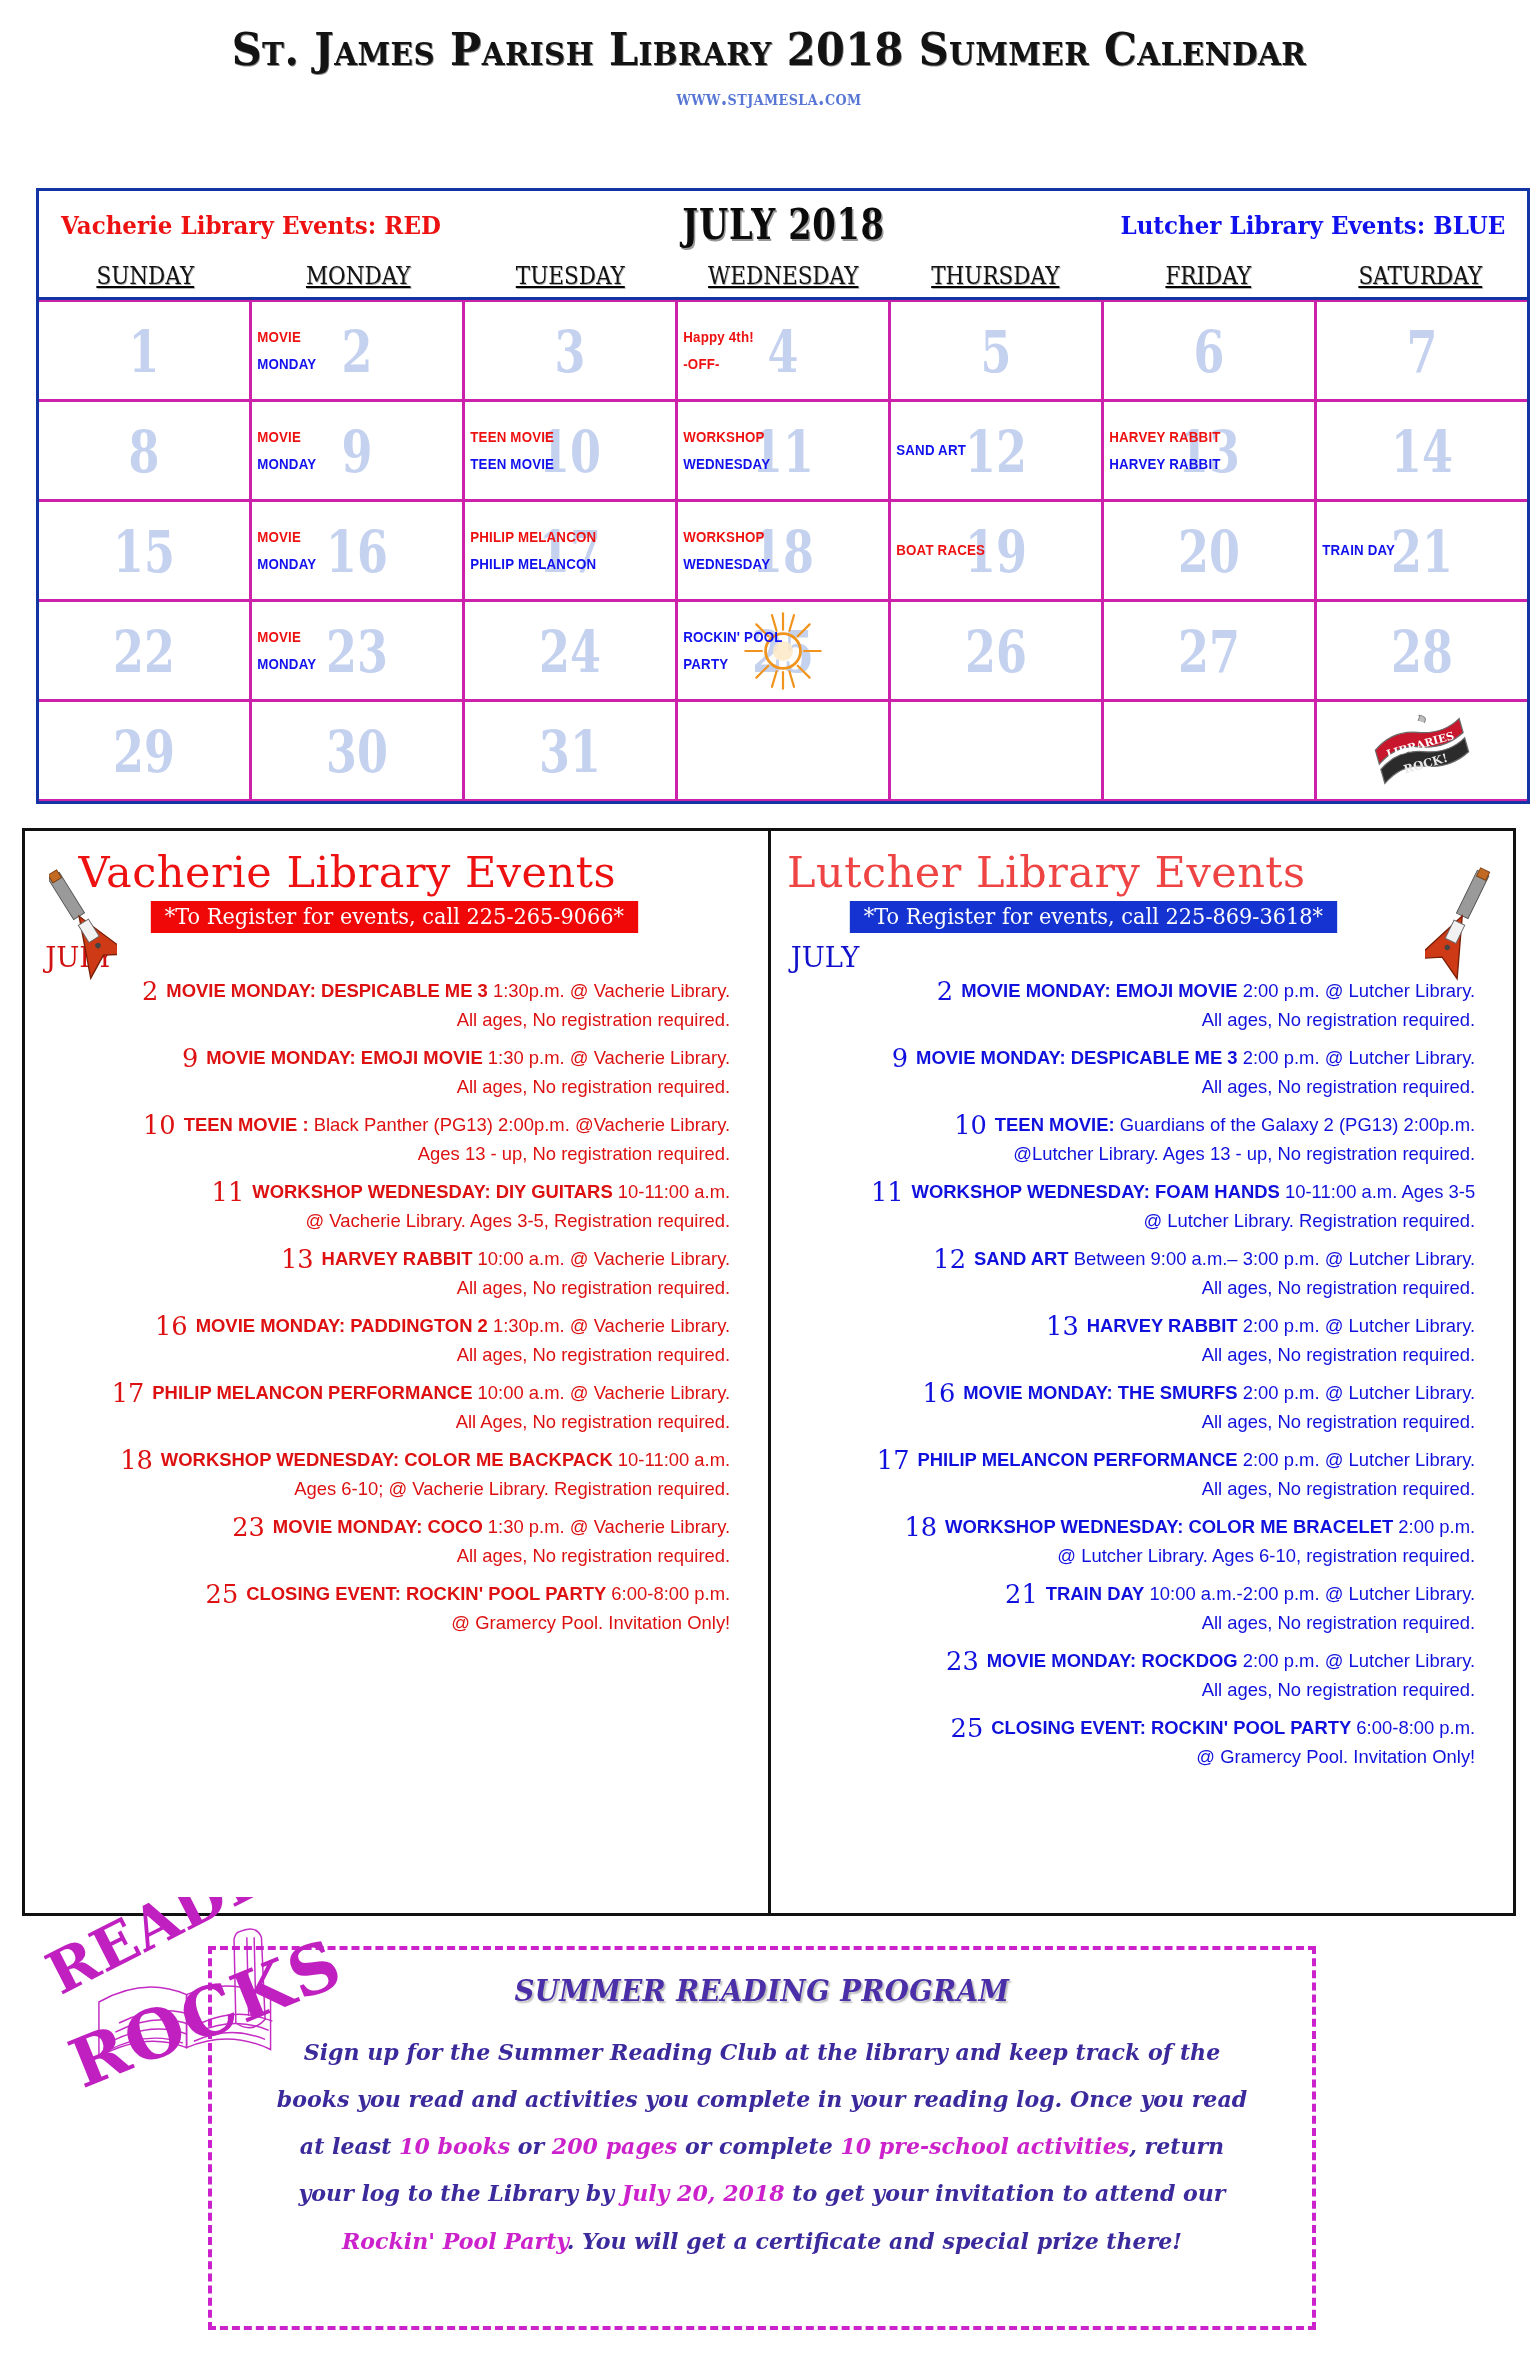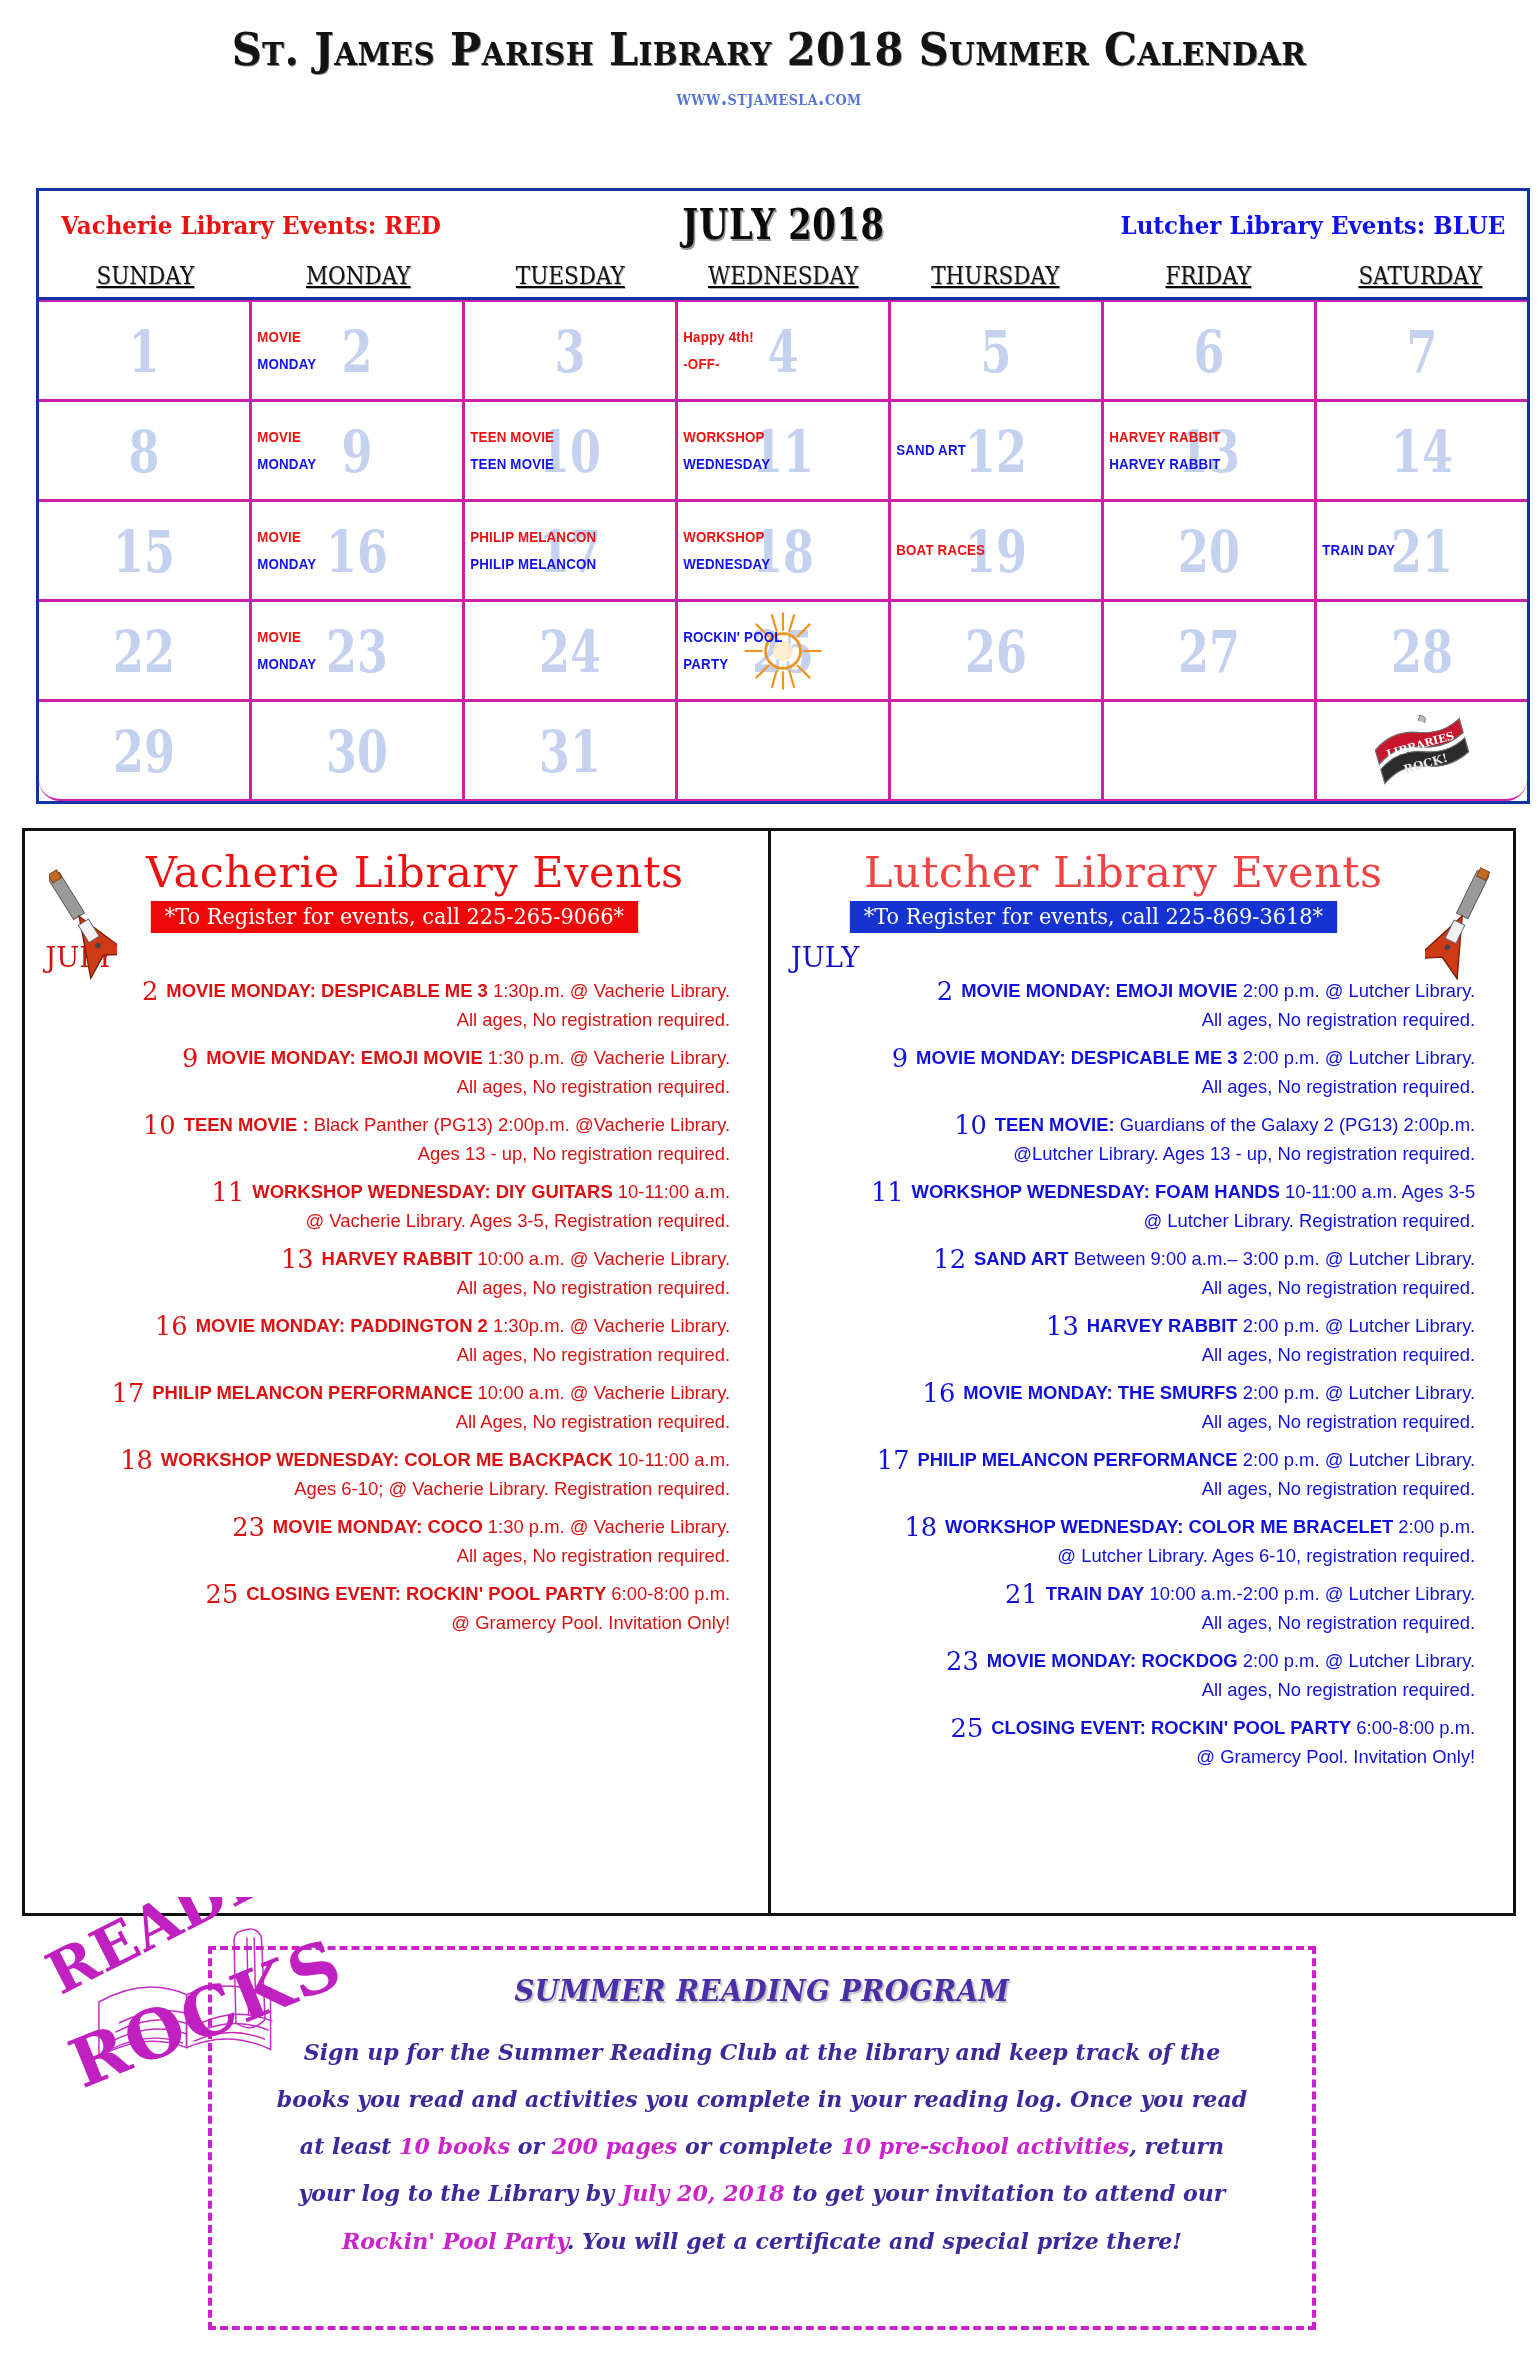--- a/index.html
+++ b/index.html
@@ -102,21 +102,21 @@
   
   .cal-grid{
     border-top:2.7px solid #cc22aa;
     box-sizing:border-box;
   }
   .week{
     display:flex;
     border-bottom:3.7px solid #cc22aa;
     box-sizing:border-box;
   }
-  .week:last-child{border-bottom:2.7px solid #cc22aa;border-radius:21px;}
+  .week:last-child{border-bottom:2.7px solid #cc22aa;}
   .daycell{
     flex:1 1 0;
     height:97px;
     border-right:3.7px solid #cc22aa;
     position:relative;
     box-sizing:border-box;
     overflow:hidden;
   }
   .daycell:last-child{border-right:none;}
   .daynum{
@@ -174,21 +174,21 @@
   }
   .panel{
     flex:1 1 0;
     position:relative;
     box-sizing:border-box;
     padding:9.1px 16.5px 0 16.5px;
     overflow:hidden;
   }
   .panel.left{border-right:3.7px solid #111;}
   .panel-title{
-    text-align:center;
+    text-align:left;
     font-family:"DejaVu Serif", serif;
     font-size:43px;
     font-weight:normal;
     letter-spacing:0.5px;
     margin:7.3px 0 1.8px 0;
   }
   .panel.left .panel-title{color:#ee1111;margin-left:37px;}
   .panel.right .panel-title{color:#ef4444;margin-right:37px;}
   .regbar{
     display:block;

